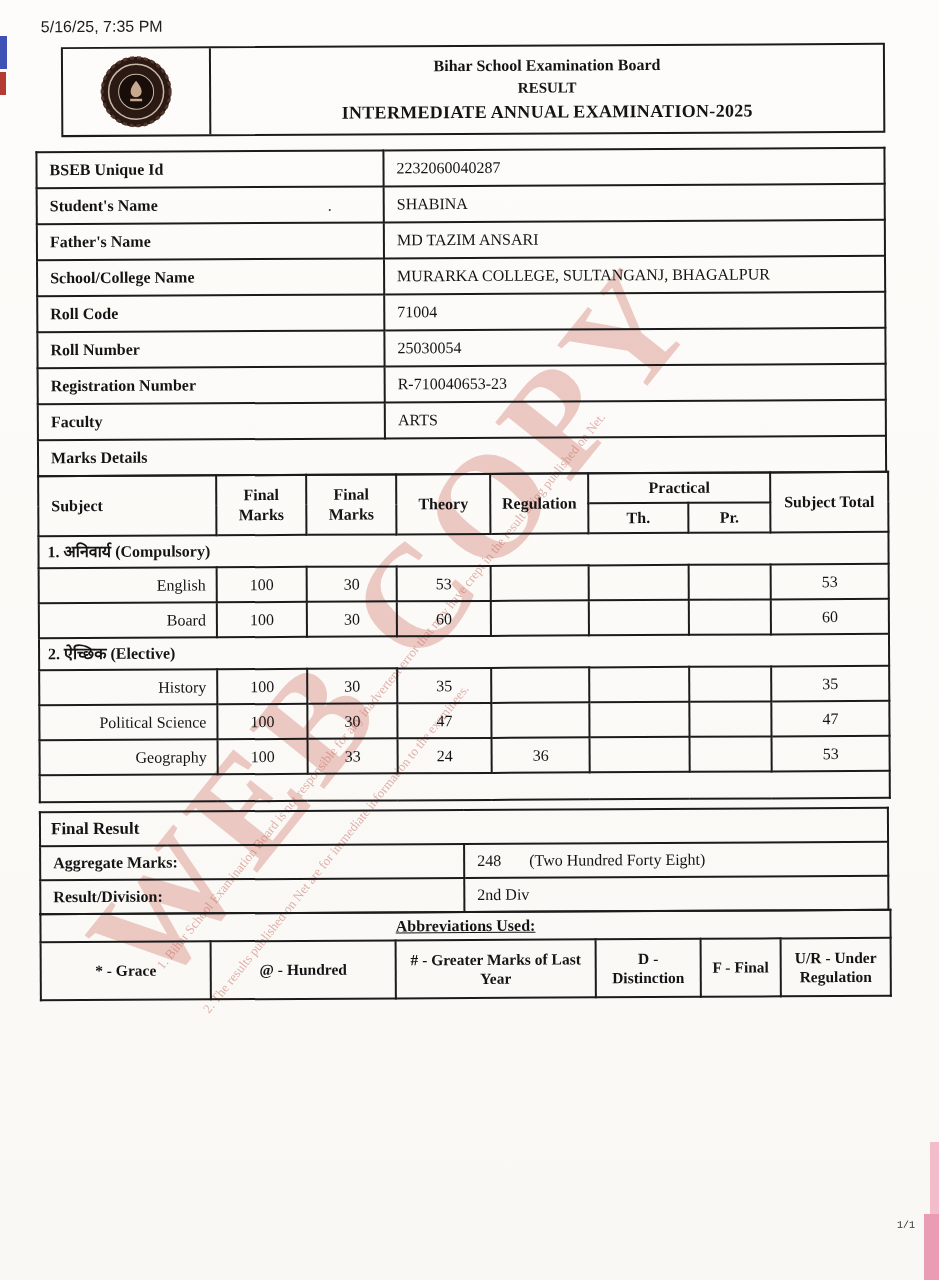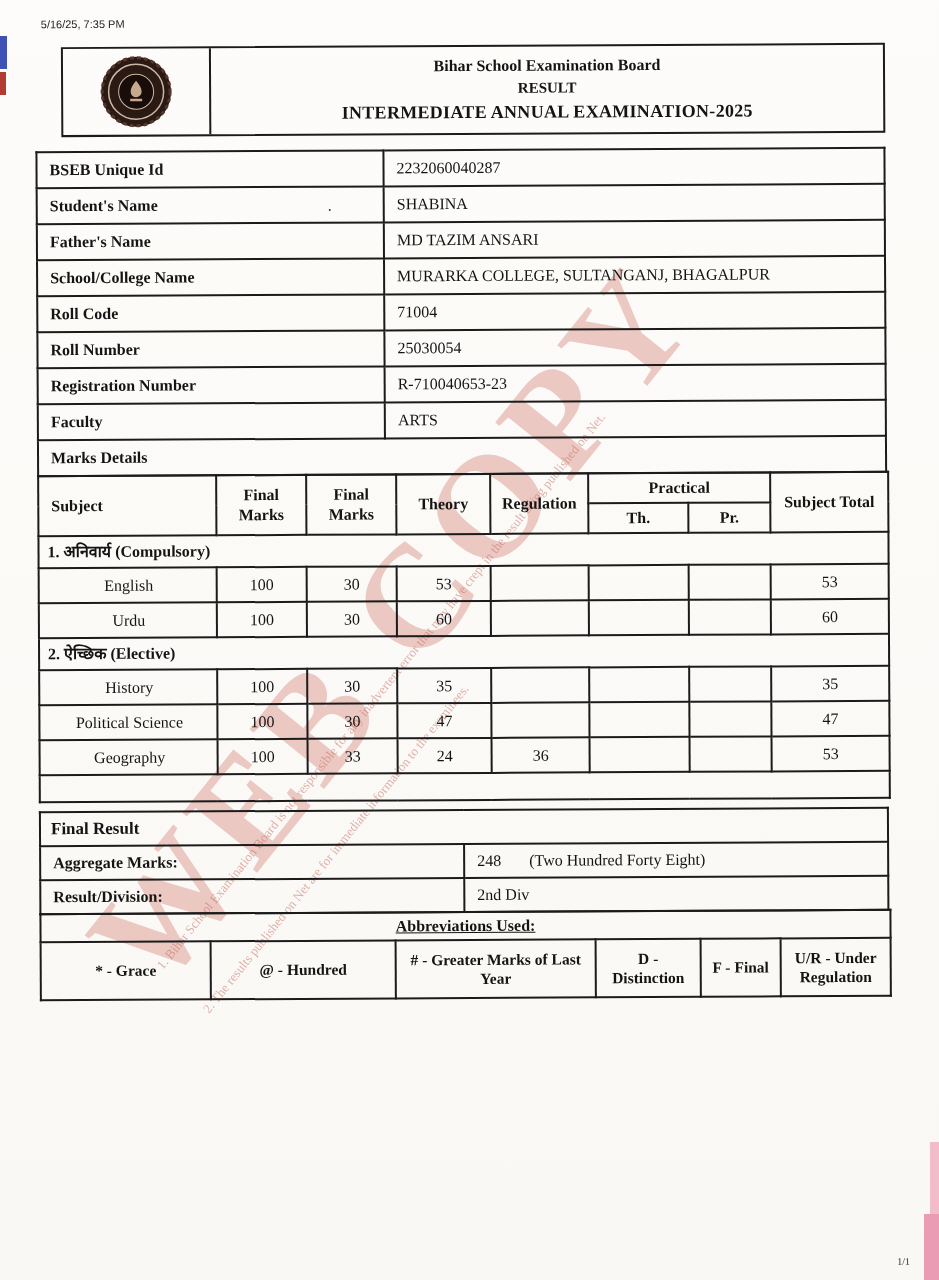--- a/index.html
+++ b/index.html
@@ -9,25 +9,25 @@
     background:linear-gradient(180deg,#fdfcfa 0%,#fbf9f6 70%,#faf8f4 100%);
     overflow:hidden;
     font-family:"Liberation Serif", serif;
     color:#141414;
   }
   .scan { position:absolute; inset:0; transform:rotate(-0.3deg); transform-origin:50% 50%; }
 
   .print-timestamp {
     position:absolute; left:44px; top:16px;
     font-family:"Liberation Sans", sans-serif;
-    font-size:11px; color:#1d1d1d;
+    font-size:16px; color:#1d1d1d;
   }
   .page-indicator {
-    position:absolute; left:894px; top:1258px;
-    font-family:Liberation Serif, serif;
+    position:absolute; left:894px; top:1222px;
+    font-family:Liberation Mono, monospace;
     font-size:10px; color:#2a2a2a;
   }
   .artifact-dot { position:absolute; left:330px; top:196px; font-size:16px; color:#333; }
 
   
   .watermark-text {
     position:absolute; left:118px; top:880px;
     transform:rotate(-51deg); transform-origin:0 50%;
     font-size:146px; font-weight:bold; letter-spacing:10px;
     color:rgba(216,140,128,0.45); white-space:nowrap;
@@ -66,21 +66,21 @@
   .info-table { margin-top:14px; }
   .info-table td { height:36px; }
   .info-table td.label { width:347px; font-weight:bold; padding-left:12px; }
   .info-table td.value { padding-left:12px; }
   .section-head { font-weight:bold; padding-left:12px; height:34px; }
 
   .marks-table { margin-top:-2px; }
   .marks-table th { font-weight:bold; text-align:center; padding:4px 4px; }
   .marks-table th.subject-h { text-align:left; padding-left:12px; }
   .marks-table td { text-align:center; height:35px; }
-  .marks-table td.subj { text-align:center; padding-left:12px;font-family:Liberation Serif, serif; }
+  .marks-table td.subj { text-align:right; padding-left:12px;font-family:Liberation Serif, serif; }
   .group-row td { text-align:left; font-weight:bold; padding-left:8px; height:31px; font-size:16px; }
   .blank-row td { height:27px; }
 
   .result-table { margin-top:8px; }
   .result-table td { height:34px; }
   .result-table td.label { width:347px; font-weight:bold; padding-left:12px; }
   .result-table td.value { padding-left:12px; }
   .result-title-row td { font-weight:bold; font-size:17px; }
   .agg-words { margin-left:28px; }
 
@@ -201,21 +201,21 @@
           <td class="subj">English</td>
           <td>100</td>
           <td>30</td>
           <td>53</td>
           <td></td>
           <td></td>
           <td></td>
           <td>53</td>
         </tr>
         <tr>
-          <td class="subj">Urdu</td>
+          <td class="subj">Board</td>
           <td>100</td>
           <td>30</td>
           <td>60</td>
           <td></td>
           <td></td>
           <td></td>
           <td>60</td>
         </tr>
 
         <tr class="group-row">

